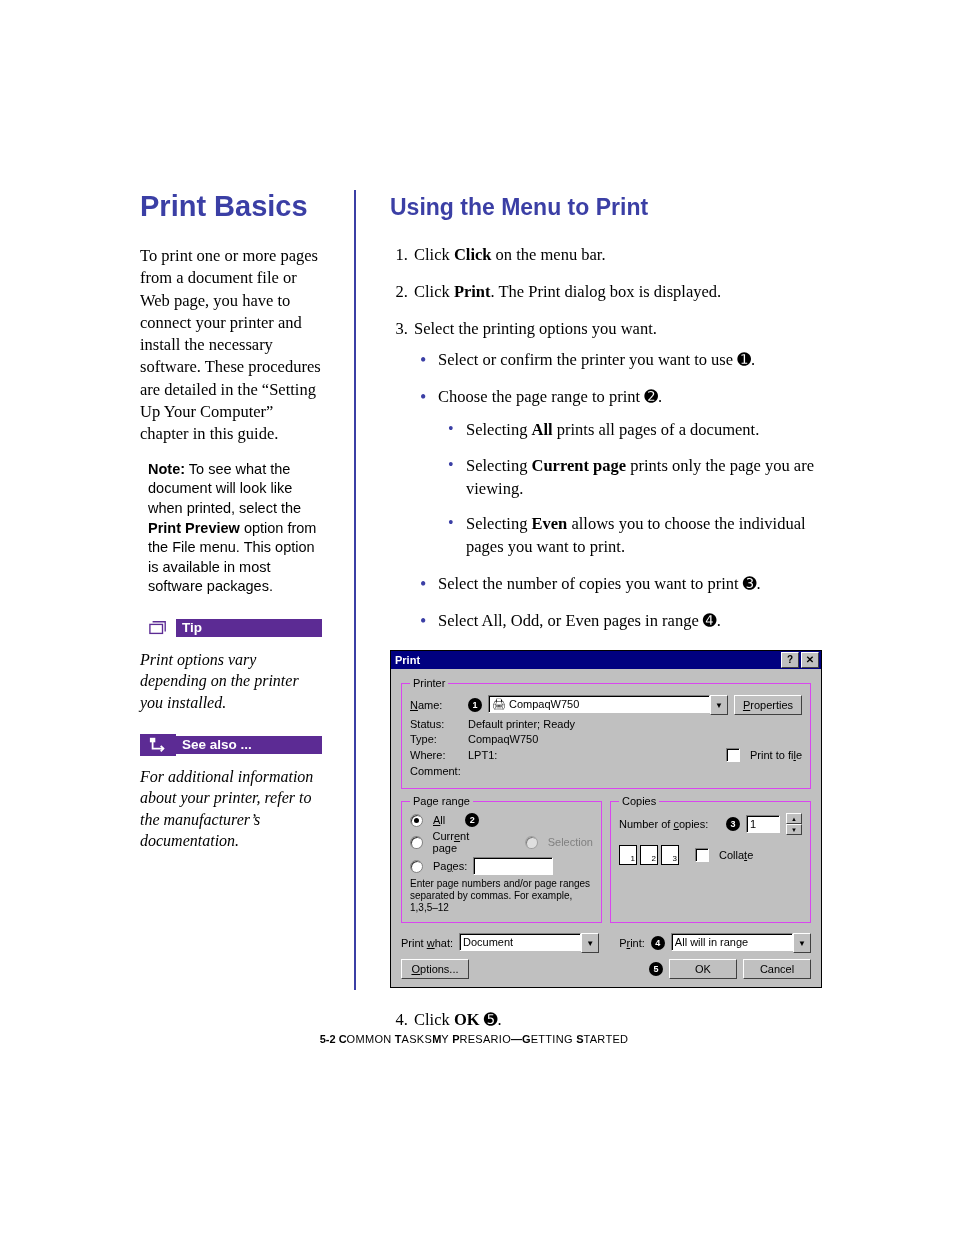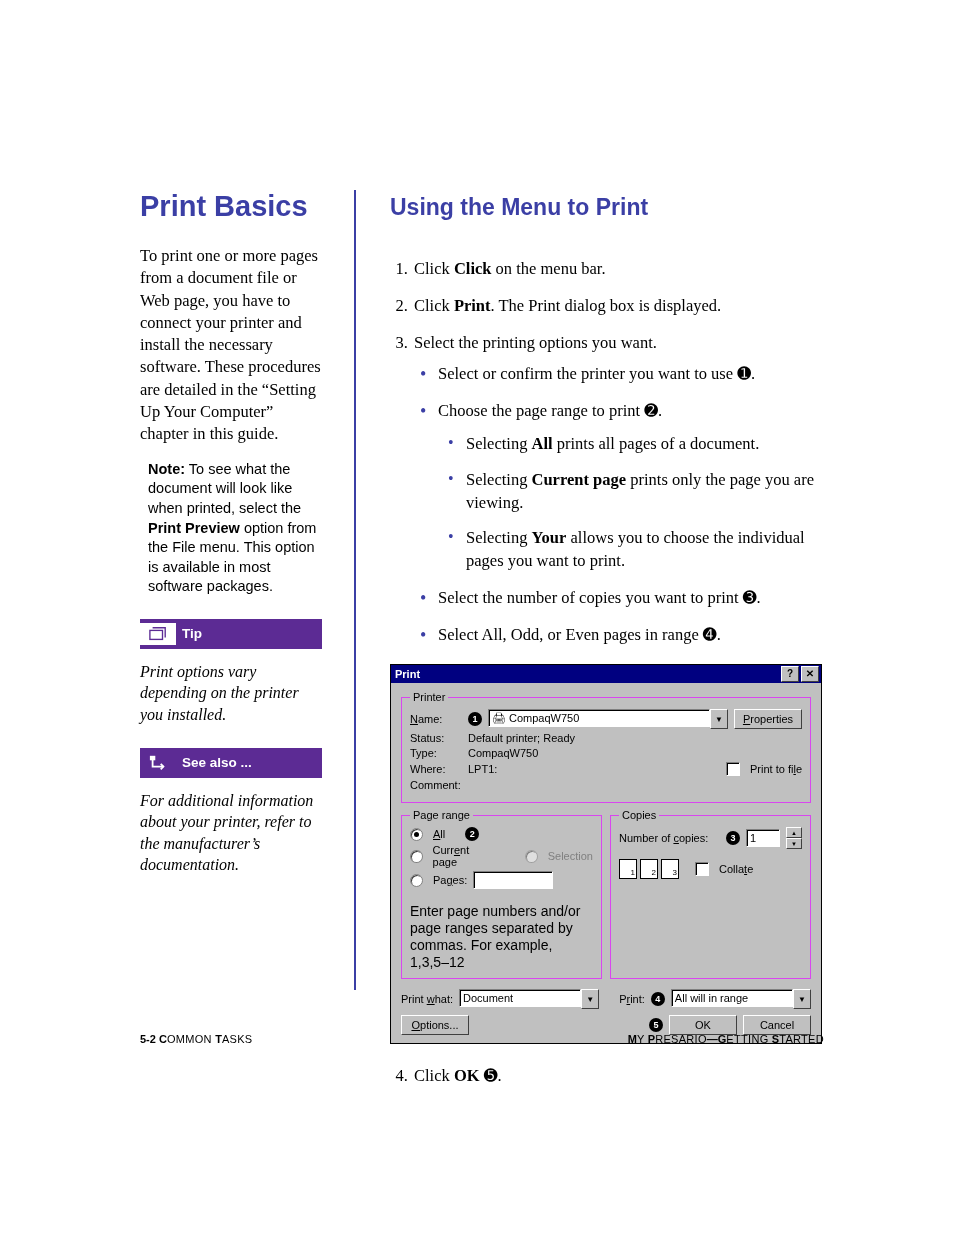--- a/index.html
+++ b/index.html
@@ -2,38 +2,38 @@
 <html><head>
 <meta charset="utf-8">
 <style>
   html,body{margin:0;padding:0;background:#fff;font-family:"Times New Roman",Times,serif;color:#000}
   .page{width:954px;height:1235px;position:relative;box-sizing:border-box;padding:190px 130px 0 140px}
   .cols{display:flex;gap:14px}
   .left{width:200px;padding-right:18px;box-sizing:border-box}
   .divider{width:2px;background:#3b3fa5;height:800px}
   .right{flex:1;padding-left:20px}
   .h1{font-family:"Trebuchet MS","Lucida Sans",sans-serif;font-weight:700;color:#3b3fa5;font-size:29px;margin:0 0 22px 0}
-  .h2{font-family:"Trebuchet MS","Lucida Sans",sans-serif;font-weight:600;color:#3b3fa5;font-size:23px;margin:4px 0 36px 0}
+  .h2{font-family:"Trebuchet MS","Lucida Sans",sans-serif;font-weight:600;color:#3b3fa5;font-size:23px;margin:4px 0 22px 0}
   .para{font-size:16.5px;line-height:1.35;margin:4px 0 14px 0}
   .note{font-family:Arial,Helvetica,sans-serif;font-size:14.5px;line-height:1.35;margin-left:8px}
   .bold{font-weight:700}
-  .tip-header,.see-header{background:#5c2b94;color:#fff;font-family:Arial,Helvetica,sans-serif;font-weight:700;font-size:13.5px;height:30px;display:flex;align-items:center;margin-top:22px}
+  .tip-header,.see-header{background:#5c2b94;color:#fff;font-family:Arial,Helvetica,sans-serif;font-weight:700;font-size:13.5px;height:18px;display:flex;align-items:center;margin-top:22px}
   .tip-header .icon-box,.see-header .icon-box{width:36px;height:22px;display:flex;align-items:center;justify-content:center;background:#fff;color:#5c2b94}
   .see-header .icon-box{background:#5c2b94;color:#fff;border-right:0}
   .tip-header .lbl,.see-header .lbl{padding-left:6px}
   .caption-italic{font-style:italic;font-size:16px;line-height:1.35;margin-top:12px}
   ol.steps{font-size:16.5px;line-height:1.4;padding-left:22px;margin:0}
   ol.steps>li{margin-bottom:14px;padding-left:2px}
   ul.bullets{list-style:none;padding-left:24px;margin:8px 0 0 0}
   ul.bullets>li{position:relative;margin-bottom:14px;padding-left:0;font-size:16.5px;line-height:1.4}
   ul.bullets>li::before{content:"•";color:#3b3fa5;position:absolute;left:-18px;font-size:18px}
   ul.sub{list-style:none;padding-left:28px;margin:10px 0 0 0}
   ul.sub>li{position:relative;margin-bottom:12px;font-size:16.5px;line-height:1.4}
   ul.sub>li::before{content:"•";color:#3b3fa5;position:absolute;left:-18px;font-size:16px}
-  .footer{position:absolute;bottom:190px;left:140px;right:130px;display:flex;justify-content:space-between;font-family:Arial,Helvetica,sans-serif;font-size:11px}
+  .footer{position:absolute;bottom:190px;left:124px;right:130px;display:flex;justify-content:center;font-family:Arial,Helvetica,sans-serif;font-size:11px}
   .footer .sc{font-variant:small-caps;letter-spacing:.3px}
   
   .dlg-wrap{margin:18px 0 20px 0}
   .dlg{font-family:Tahoma,"MS Sans Serif",Arial,sans-serif;font-size:11px;color:#000;background:#c0c0c0;border:1px solid #000;width:430px}
   .titlebar{background:#000080;color:#fff;height:18px;display:flex;align-items:center;padding:0 2px 0 4px;font-weight:700;font-size:11px}
   .titlebar .spacer{flex:1}
   .tbtn{width:16px;height:14px;background:#c0c0c0;border:1px solid #fff;border-right-color:#404040;border-bottom-color:#404040;margin-left:2px;display:flex;align-items:center;justify-content:center;color:#000;font-weight:700;font-size:10px;line-height:1}
   .dlg-body{padding:8px 10px}
   fieldset{border:1px solid #808080;border-top-color:#fff;border-left-color:#fff;margin:0 0 6px 0;padding:6px 8px 8px 8px;position:relative}
   fieldset.grp{border:1px solid #d946ef}
@@ -56,21 +56,21 @@
   .collate-ic span{width:18px;height:20px;border:1px solid #000;background:#fff;display:inline-flex;align-items:flex-end;justify-content:flex-end;font-size:8px;padding:1px;box-sizing:border-box;position:relative}
   .collate-ic span::before{content:"";position:absolute;left:-3px;top:-3px;width:18px;height:20px;border:1px solid #000;background:#fff;z-index:-1}
   .spin{display:flex;flex-direction:column}
   .spin .sbtn{width:14px;height:9px;background:#c0c0c0;border:1px solid #fff;border-right-color:#404040;border-bottom-color:#404040;font-size:6px;display:flex;align-items:center;justify-content:center}
   .num-circle{display:inline-flex;width:14px;height:14px;border-radius:50%;background:#000;color:#fff;align-items:center;justify-content:center;font-size:9px;font-weight:700;vertical-align:middle}
   .printer-ic{font-size:11px;margin-right:3px}
   .tip-svg{width:22px;height:18px}
   .see-svg{width:22px;height:18px}
   .bottom-row{display:flex;align-items:center;gap:6px;margin-top:4px}
   .dlg-buttons{display:flex;justify-content:flex-end;gap:6px;margin-top:6px;align-items:center}
-  .hint{font-size:14px;line-height:1.2;margin-top:14px}
+  .hint{font-size:10px;line-height:1.2;margin-top:3px}
   .pages-input{width:80px}
 </style>
 </head>
 <body>
 
 <div class="page">
   <div class="cols">
 
     <div class="left">
       <h1 class="h1">Print Basics</h1>
@@ -117,21 +117,21 @@
           <span>Click </span><span class="bold">Print</span><span>. The Print dialog box is displayed.</span>
         </li>
         <li>
           <span>Select the printing options you want.</span>
           <ul class="bullets">
             <li><span>Select or confirm the printer you want to use </span><span>➊</span>.</li>
             <li><span>Choose the page range to print </span><span>➋</span>.
               <ul class="sub">
                 <li><span>Selecting </span><span class="bold">All</span><span> prints all pages of a document.</span></li>
                 <li><span>Selecting </span><span class="bold">Current page</span><span> prints only the page you are viewing.</span></li>
-                <li><span>Selecting </span><span class="bold">Your</span><span> allows you to choose the individual pages you want to print.</span></li>
+                <li><span>Selecting </span><span class="bold">Even</span><span> allows you to choose the individual pages you want to print.</span></li>
               </ul>
             </li>
             <li><span>Select the number of copies you want to print </span><span>➌</span>.</li>
             <li><span>Select All, Odd, or Even pages in range </span><span>➍</span>.</li>
           </ul>
         </li>
       </ol>
 
       <div class="dlg-wrap">
         <div class="dlg">

